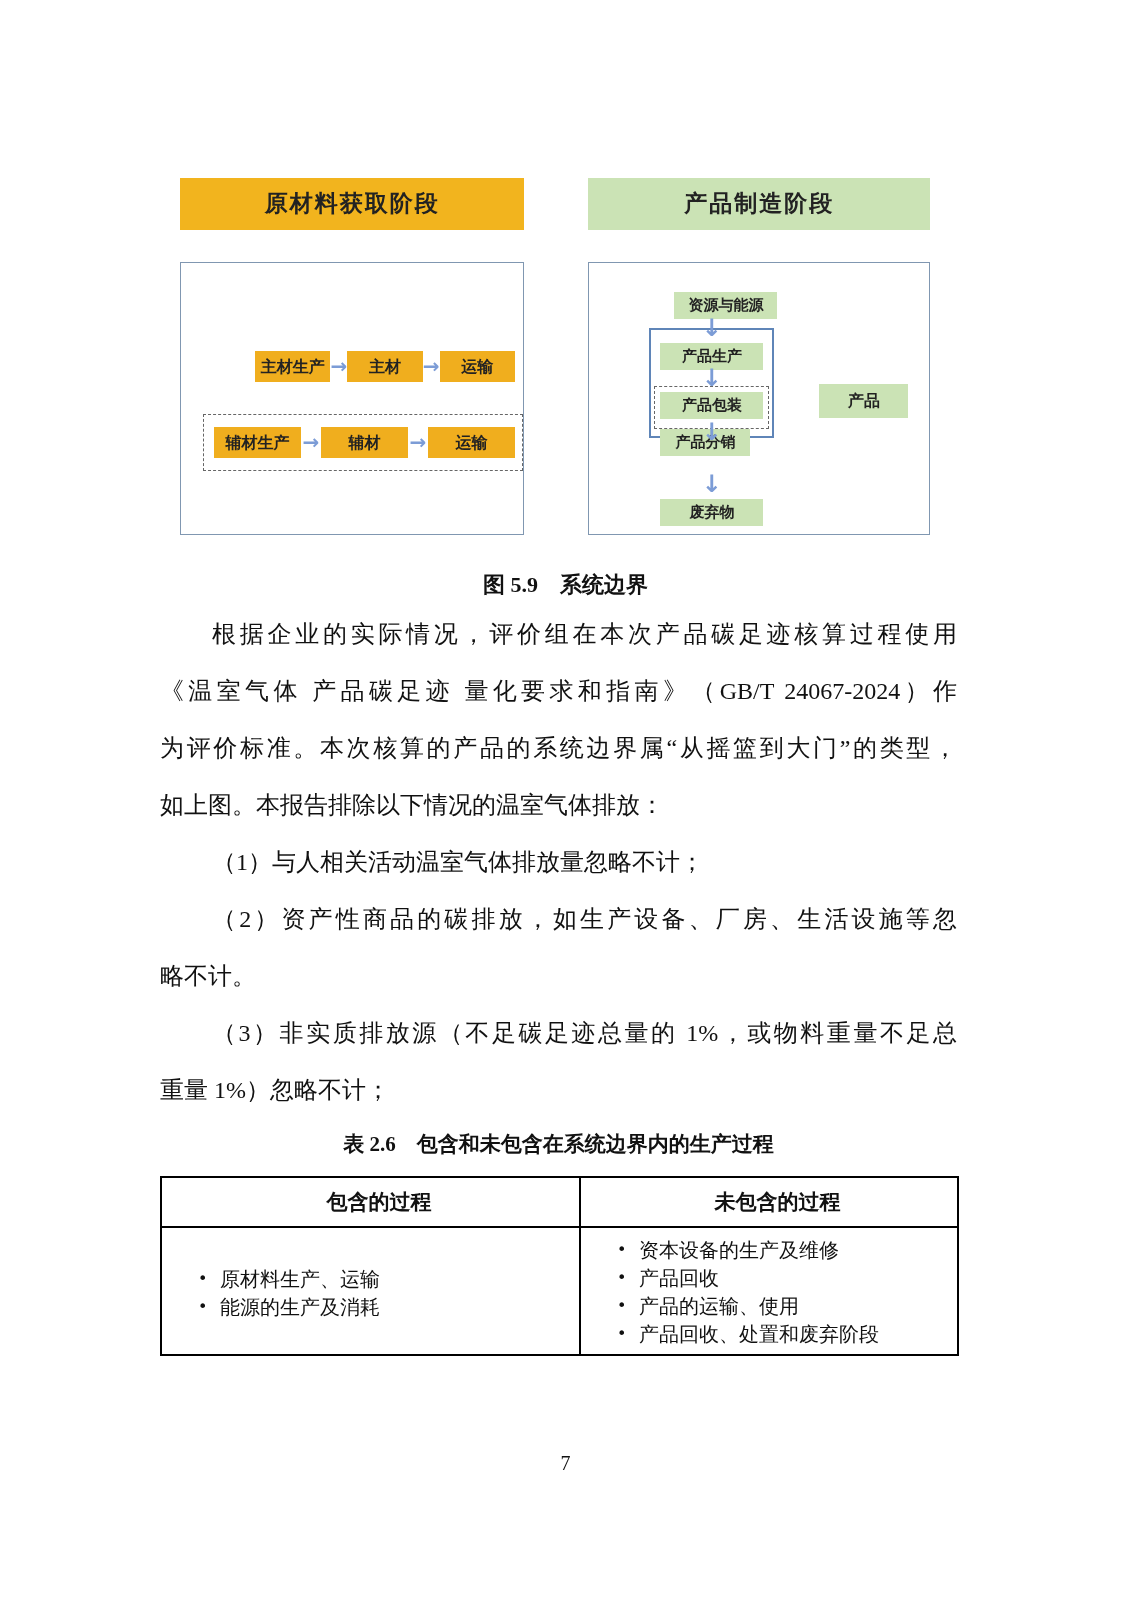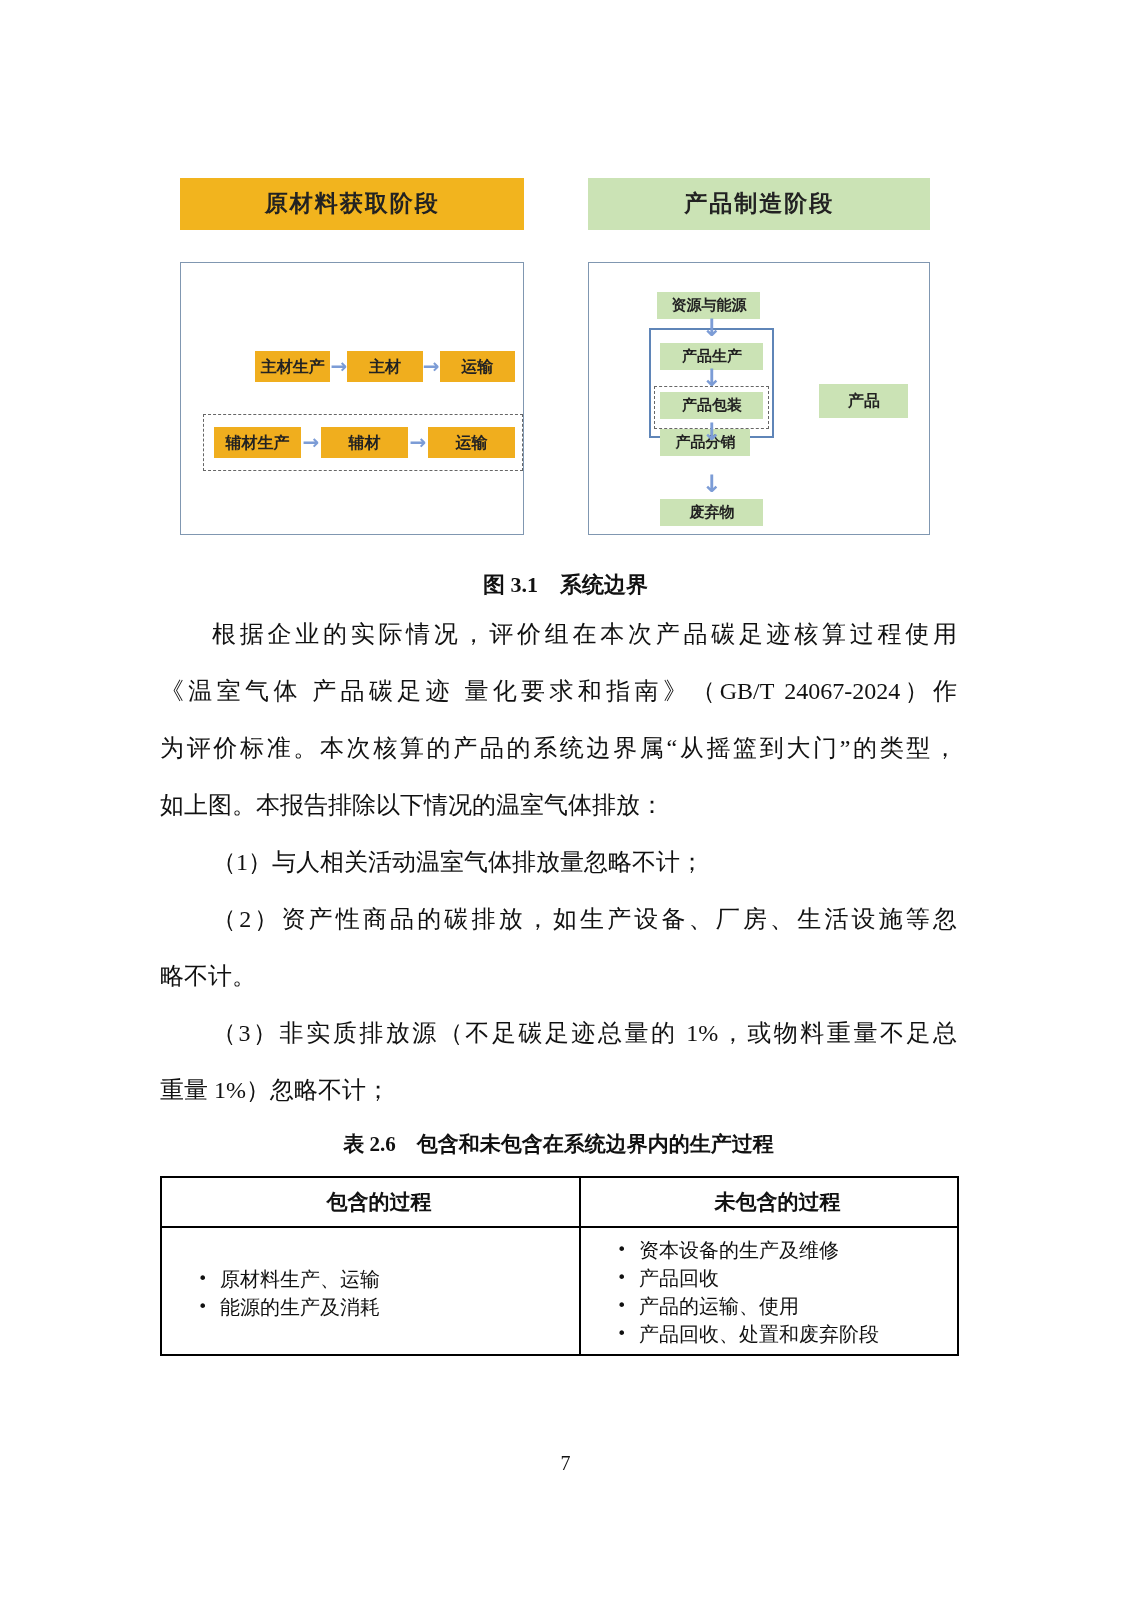--- a/index.html
+++ b/index.html
@@ -42,21 +42,21 @@
     position:absolute; left:22px; top:151px; width:320px; height:57px;
     border:1px dashed var(--dash_border);
   }
   .row2 { left:10px; top:12px; }
 
   
   .gnode {
     position:absolute; background:var(--stage2_green); color:#222;
     font-weight:bold; font-size:15px; text-align:center;
   }
-  .n-res   { left:68px; top:29px;  width:103px; height:27px; line-height:27px; }
+  .n-res   { left:85px; top:29px;  width:103px; height:27px; line-height:27px; }
   .n-prod  { left:71px; top:80px;  width:103px; height:27px; line-height:27px; }
   .n-pack  { left:71px; top:129px; width:103px; height:27px; line-height:27px; }
   .n-dist  { left:71px; top:166px; width:90px; height:27px; line-height:27px; }
   .n-waste { left:71px; top:236px; width:103px; height:27px; line-height:27px; }
   .n-product { left:230px; top:121px; width:89px; height:34px; line-height:34px; font-size:16px; }
   .solid-box {
     position:absolute; left:60px; top:65px; width:125px; height:110px;
     border:2px solid var(--inner_box_border); background:transparent;
   }
   .dashdot-box {
@@ -153,21 +153,21 @@
         <div class="varrow a3">↓</div>
         <div class="gnode n-dist">产品分销</div>
         <div class="varrow a4">↓</div>
         <div class="gnode n-waste">废弃物</div>
         <div class="gnode n-product">产品</div>
       </div>
     </div>
 
   </div>
 
-  <div class="fig-caption">图 3.1　系统边界</div>
+  <div class="fig-caption">图 5.9　系统边界</div>
 
   <div class="body-text" id="body-text">
       <div class="tline indent fill">根据企业的实际情况，评价组在本次产品碳足迹核算过程使用</div>
       <div class="tline fill">《温室气体 产品碳足迹 量化要求和指南》（GB/T 24067-2024）作</div>
       <div class="tline fill">为评价标准。本次核算的产品的系统边界属“从摇篮到大门”的类型，</div>
       <div class="tline">如上图。本报告排除以下情况的温室气体排放：</div>
       <div class="tline indent">（1）与人相关活动温室气体排放量忽略不计；</div>
       <div class="tline indent fill">（2）资产性商品的碳排放，如生产设备、厂房、生活设施等忽</div>
       <div class="tline">略不计。</div>
       <div class="tline indent fill">（3）非实质排放源（不足碳足迹总量的 1%，或物料重量不足总</div>

